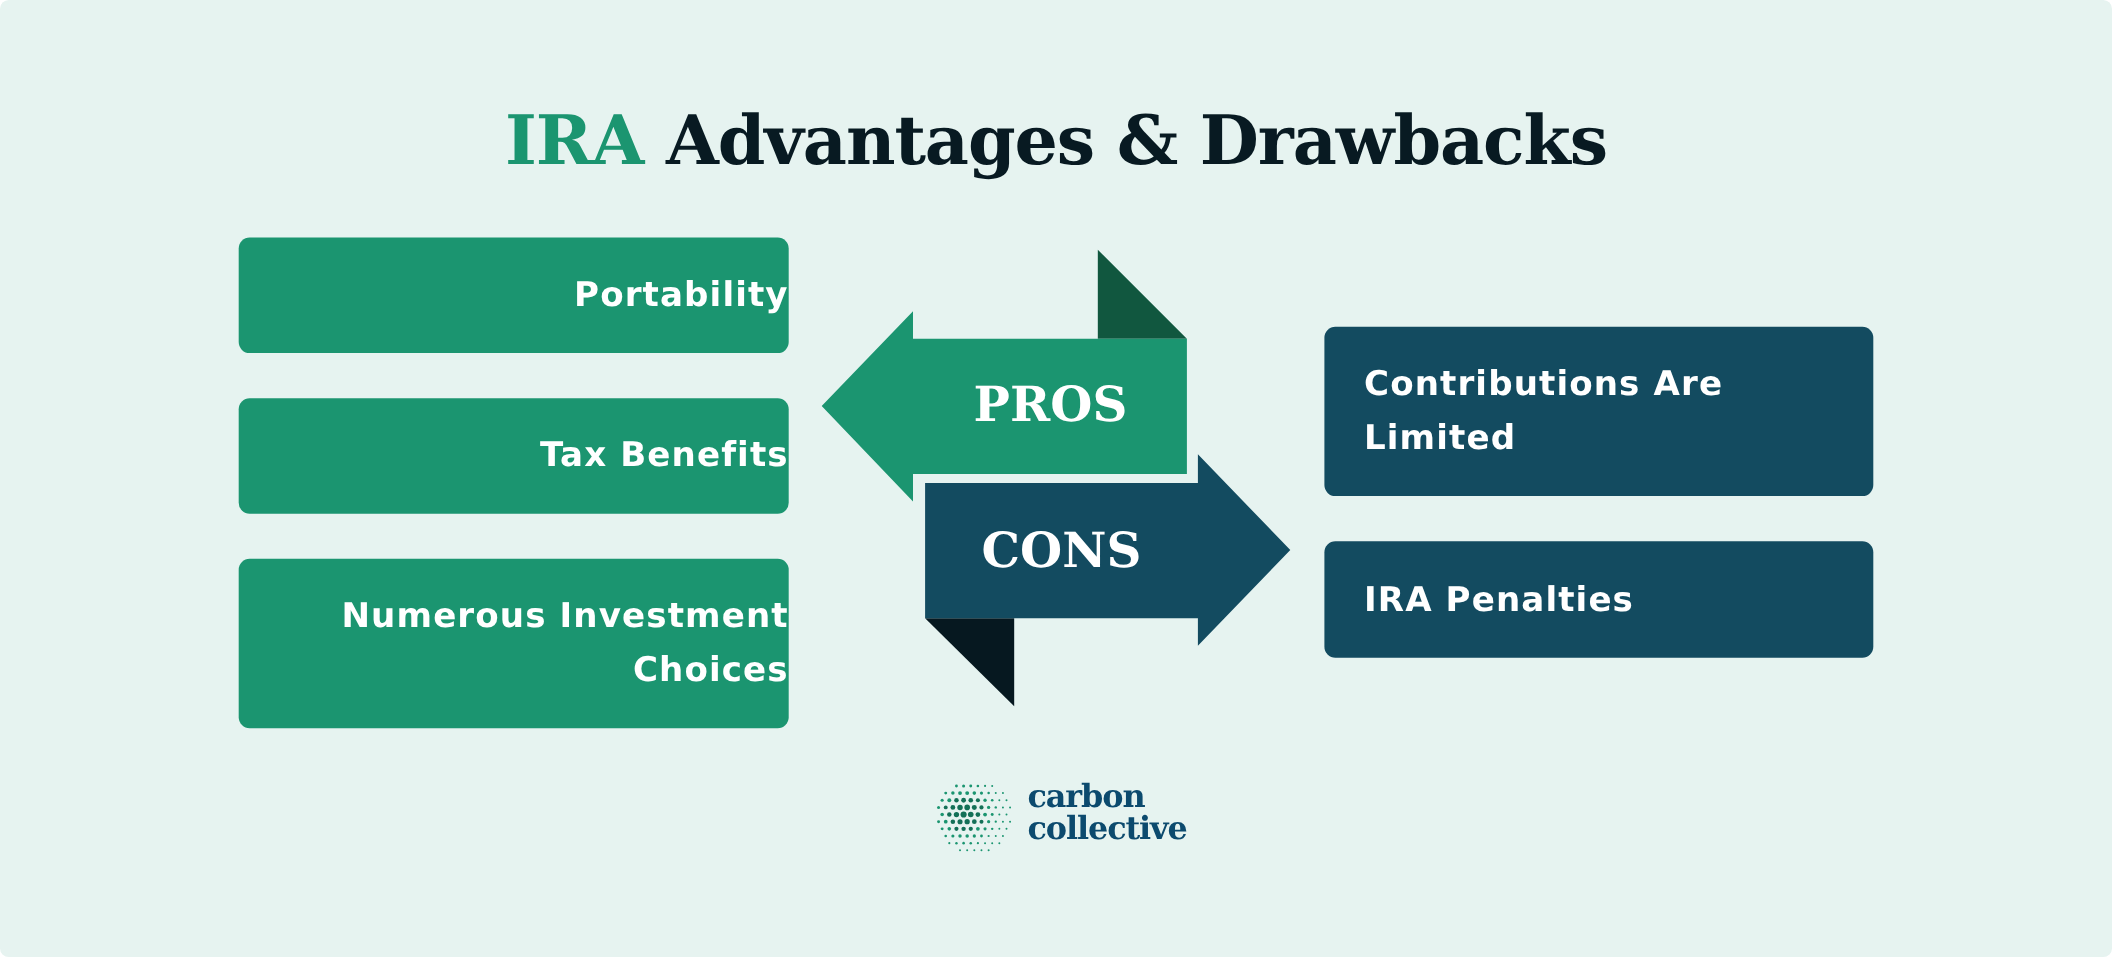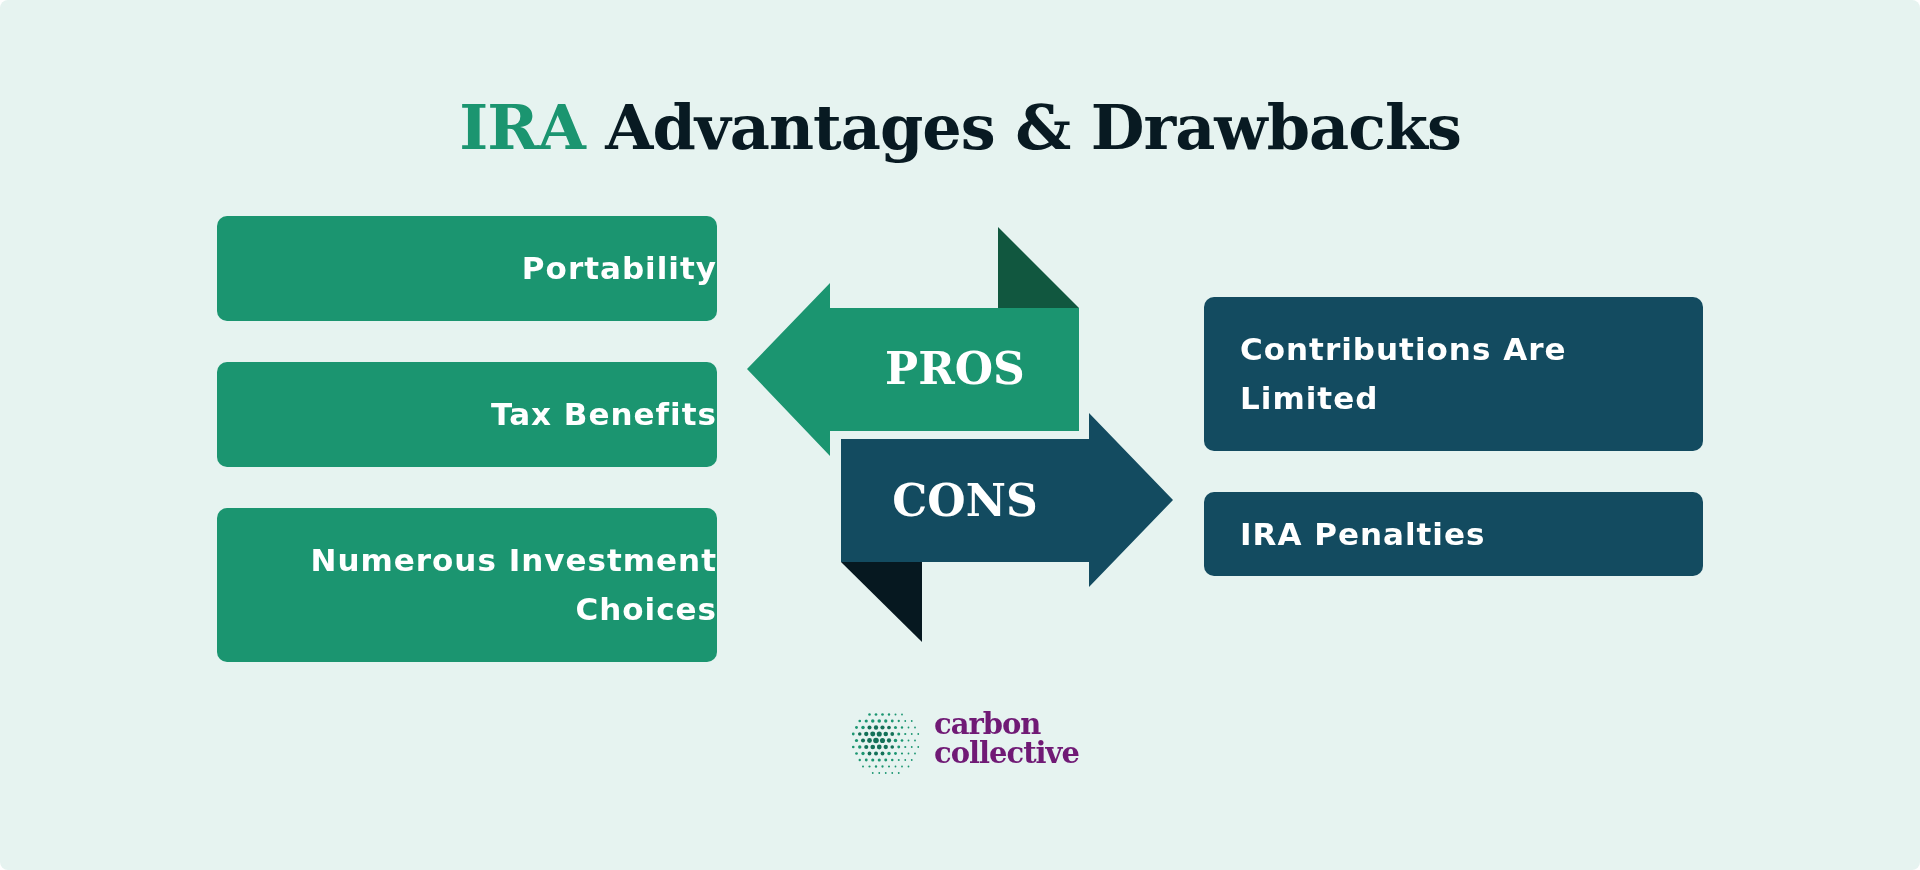--- a/index.html
+++ b/index.html
@@ -6,21 +6,21 @@
   body { width:1920px; height:870px; position:relative; overflow:hidden; }
   .card { position:absolute; left:0; top:0; width:1920px; height:870px; background:#e6f3f0; border-radius:8px; }
   .title { position:absolute; left:0; top:88px; width:1920px; text-align:center; font-family:"DejaVu Serif", serif; font-weight:bold; font-size:62px; letter-spacing:-1px; color:#081a22; line-height:80px; }
   .title .accent { color:#1b9570; }
   .box { position:absolute; border-radius:10px; display:flex; align-items:center; box-sizing:border-box; font-family:"DejaVu Sans", sans-serif; font-weight:bold; font-size:31px; color:#ffffff; line-height:49px; letter-spacing:1px; }
   .box.pro { background:#1b9570; left:217px; width:500px; justify-content:flex-end; text-align:right; }
   .box.con { background:#134b60; left:1204px; width:499px; justify-content:flex-start; text-align:left; padding-left:36px; padding-right:60px; }
   .arrows { position:absolute; left:0; top:0; width:1920px; height:870px; }
   .arrow-label { position:absolute; font-family:"DejaVu Serif", serif; font-weight:bold; font-size:44px; color:#ffffff; text-align:center; line-height:50px; }
   .logo { position:absolute; left:846px; top:704px; width:240px; height:80px; }
-  .logo-text { position:absolute; left:934px; top:710px; font-family:"DejaVu Serif", serif; font-weight:bold; font-size:29px; line-height:29px; color:#701a75; letter-spacing:-1px; }
+  .logo-text { position:absolute; left:934px; top:710px; font-family:"DejaVu Serif", serif; font-weight:bold; font-size:29px; line-height:29px; color:#0c4a6e; letter-spacing:-1px; }
 </style>
 </head>
 <body>
 
 <div class="card">
 
   <div class="title">
     <span class="accent">IRA</span>
     <span>Advantages &amp; Drawbacks</span>
   </div>
@@ -31,21 +31,21 @@
   <div class="box pro" style="top:362px;height:105px;">
     <span>Tax Benefits</span>
   </div>
   <div class="box pro" style="top:508px;height:154px;padding-left:40px;">
     <span>Numerous Investment Choices</span>
   </div>
 
   <div class="box con" style="top:297px;height:154px;">
     <span>Contributions Are Limited</span>
   </div>
-  <div class="box con" style="top:492px;height:84px;">
+  <div class="box con" style="top:492px;height:106px;">
     <span>IRA Penalties</span>
   </div>
 
   <svg class="arrows" viewBox="0 0 1920 870">
     <polygon points="998,227 998,308 1079,308" fill="#11573f"></polygon>
     <polygon points="747,369 830,283 830,308 1079,308 1079,431 830,431 830,456" fill="#1b9570"></polygon>
     <polygon points="841,562 922,562 922,642" fill="#061820"></polygon>
     <polygon points="841,439 1089,439 1089,413 1173,500 1089,587 1089,562 841,562" fill="#134b60"></polygon>
   </svg>
   <div class="arrow-label" style="left:860px;top:344px;width:190px;">PROS</div>

